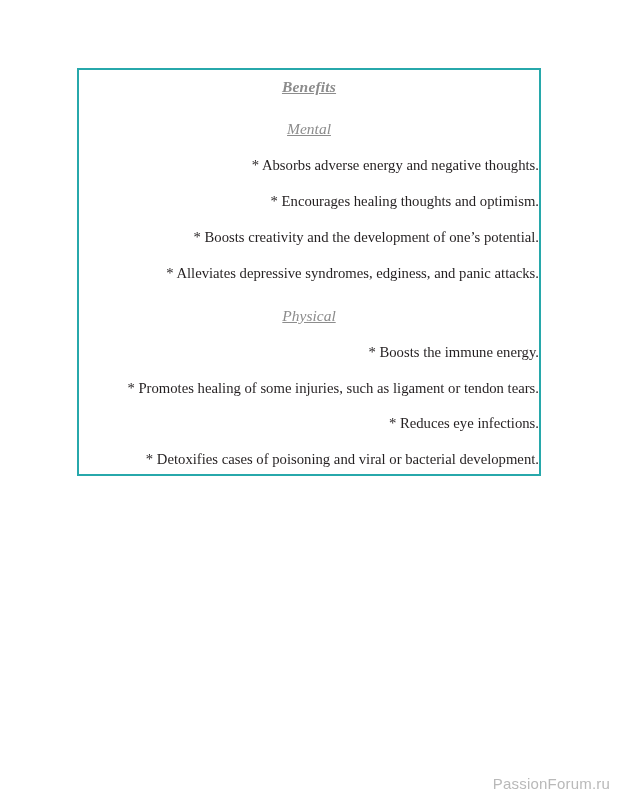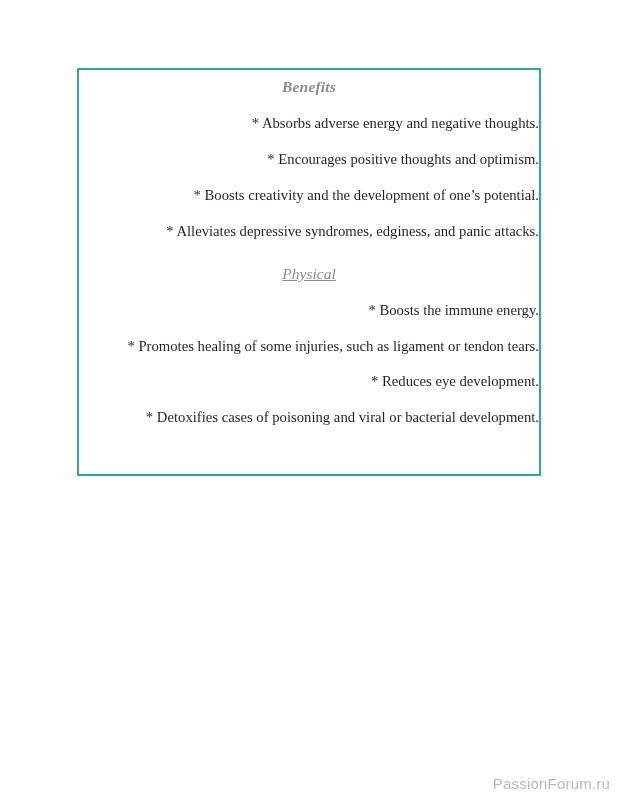--- a/index.html
+++ b/index.html
@@ -33,20 +33,21 @@
     background: #ffffff;
   }
   .doc-title {
     text-align: center;
     font-style: italic;
     font-weight: bold;
     font-size: 15.5px;
     color: #8c8c8c;
     margin-top: 8px;
     letter-spacing: 0.2px;
+    text-decoration: underline;
   }
   .section-head {
     text-align: center;
     font-style: italic;
     font-size: 15.5px;
     color: #8c8c8c;
     text-decoration: underline;
     margin-top: 24px;
   }
   .bullet-line {
@@ -71,30 +72,31 @@
 </style>
 </head>
 <body>
 
 <div class="page">
 
   <div class="content-box">
 
     <div class="doc-title">Benefits</div>
 
+    <div class="section-head mental">Mental</div>
 
     <div class="bullet-line">* Absorbs adverse energy and negative thoughts.</div>
-    <div class="bullet-line">* Encourages positive thoughts and optimism.</div>
+    <div class="bullet-line">* Encourages healing thoughts and optimism.</div>
     <div class="bullet-line">* Boosts creativity and the development of one’s potential.</div>
     <div class="bullet-line">* Alleviates depressive syndromes, edginess, and panic attacks.</div>
 
     <div class="section-head physical">Physical</div>
 
     <div class="bullet-line">* Boosts the immune energy.</div>
     <div class="bullet-line">* Promotes healing of some injuries, such as ligament or tendon tears.</div>
-    <div class="bullet-line">* Reduces eye development.</div>
+    <div class="bullet-line">* Reduces eye infections.</div>
     <div class="bullet-line">* Detoxifies cases of poisoning and viral or bacterial development.</div>
 
   </div>
 
   <div class="watermark">PassionForum.ru</div>
 
 </div>
 
 </body></html>

